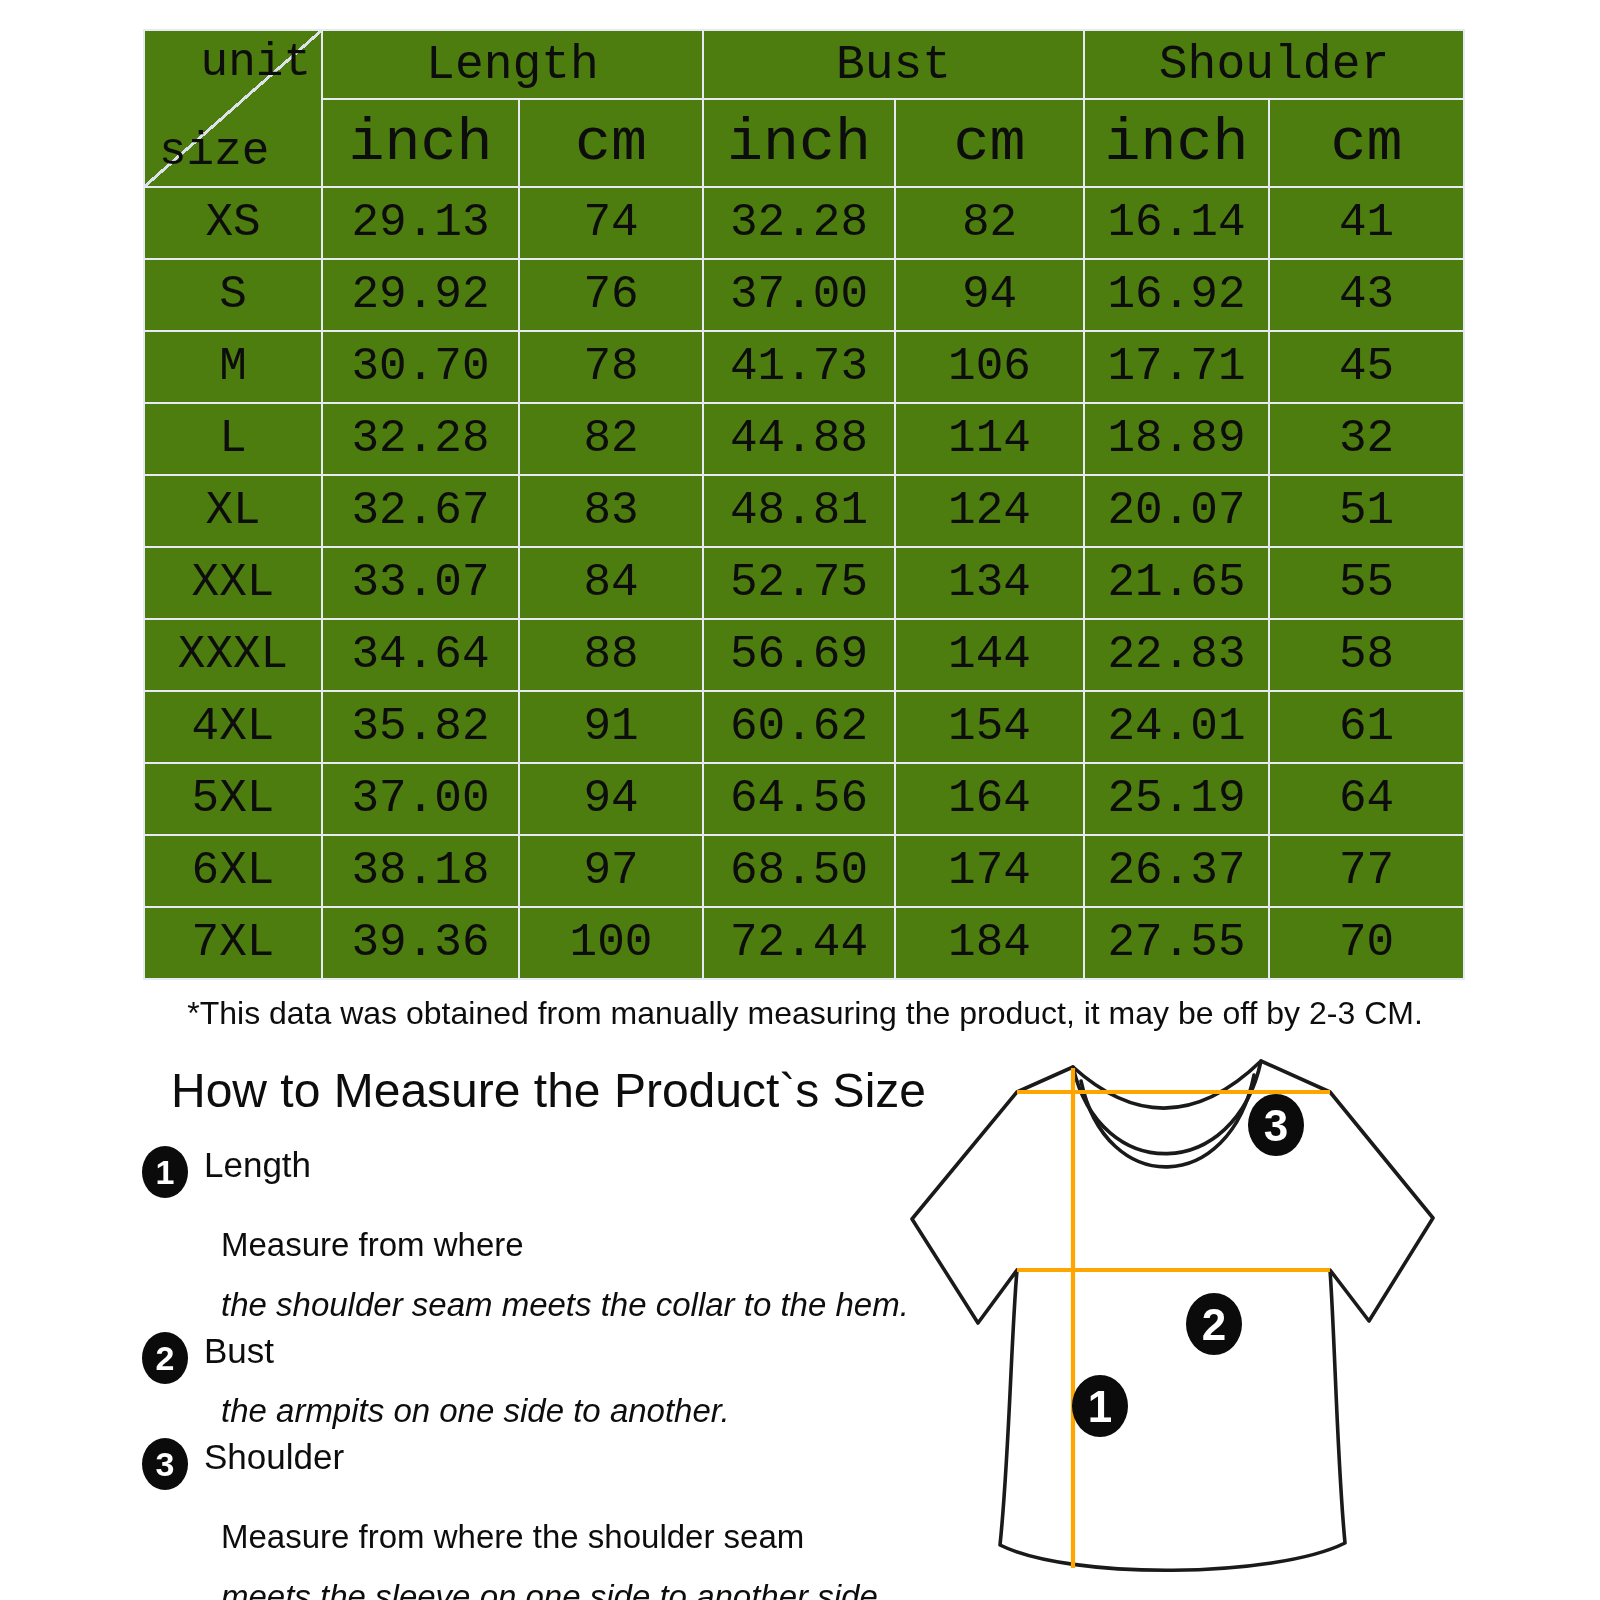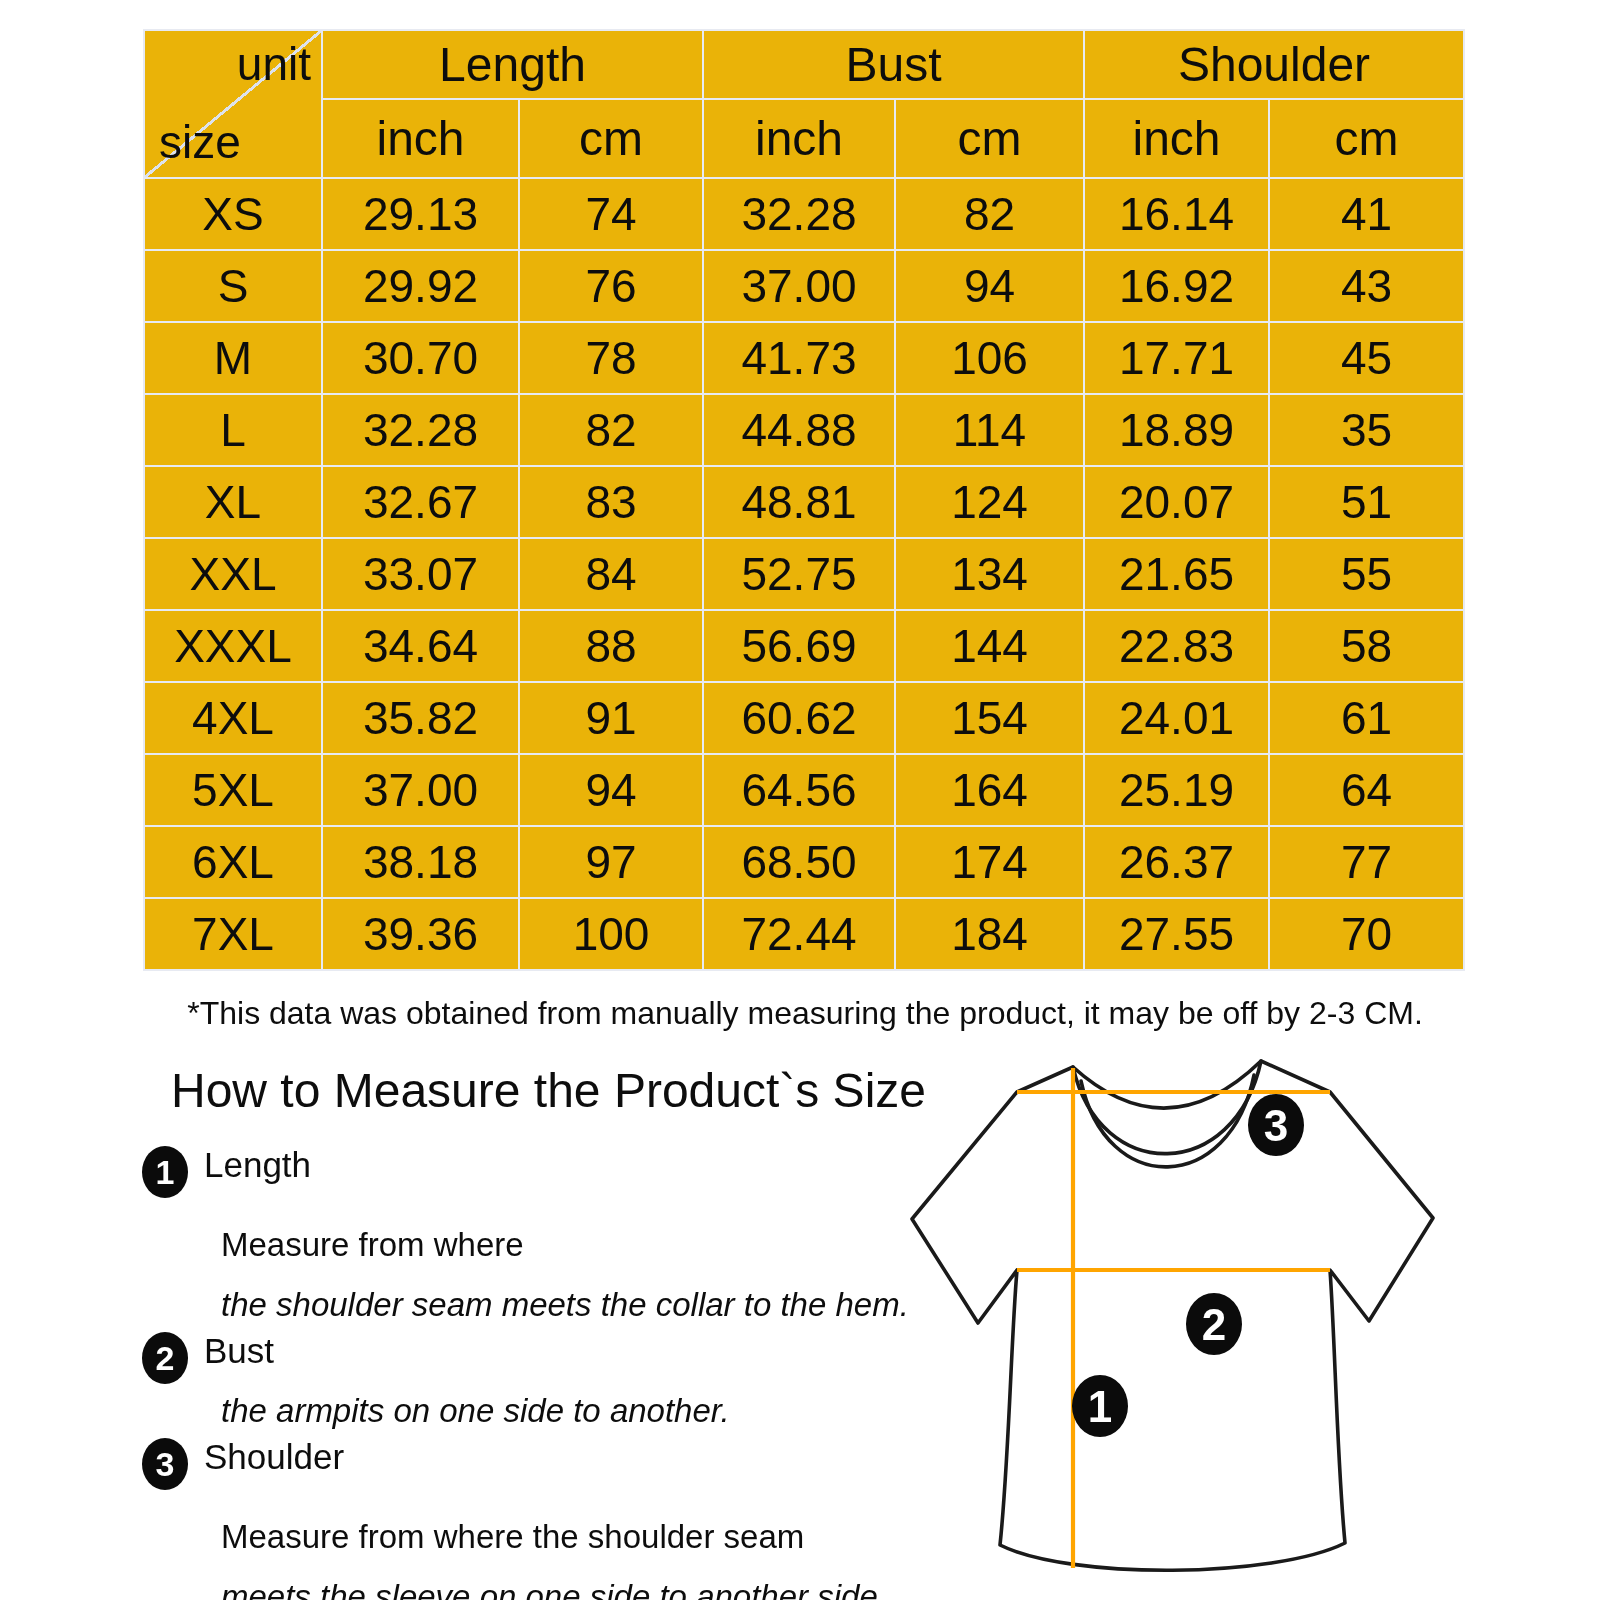--- a/index.html
+++ b/index.html
@@ -5,28 +5,28 @@
   * { margin:0; padding:0; box-sizing:border-box; }
   html,body { background:#ffffff; }
   body {
     width:1600px; height:1600px; position:relative; overflow:hidden;
     font-family:"Liberation Sans", sans-serif; color:#0d0d0d;
   }
 
   
   table.size-chart {
     position:absolute; left:143px; top:29px; width:1320px;
-    border-collapse:collapse; table-layout:fixed; background:#eab308;
+    border-collapse:collapse; table-layout:fixed; background:#4d7c0f;font-family:Liberation Mono, monospace;
   }
   table.size-chart td, table.size-chart th {
     border:2px solid #e7eaf2; text-align:center; vertical-align:middle;
     font-weight:400; color:#0d0d0d; padding:0;
   }
   th.group-th { height:69px; font-size:48px; }
-  td.unit-th  { height:79px; font-size:48px; }
+  td.unit-th  { height:88px; font-size:60px; }
   tbody td    { height:72px; font-size:46px; }
 
   th.corner-cell {
     position:relative; height:141px;
     background-image:linear-gradient(to bottom right,
       transparent calc(50% - 1.5px), #dde2ec calc(50% - 1.5px),
       #dde2ec calc(50% + 1.5px), transparent calc(50% + 1.5px));
   }
   .corner-unit { position:absolute; top:6px; right:10px; font-size:46px; }
   .corner-size { position:absolute; bottom:8px; left:14px; font-size:46px; }
@@ -125,21 +125,21 @@
         <td>17.71</td>
         <td>45</td>
       </tr>
       <tr>
         <td>L</td>
         <td>32.28</td>
         <td>82</td>
         <td>44.88</td>
         <td>114</td>
         <td>18.89</td>
-        <td>35</td>
+        <td>32</td>
       </tr>
       <tr>
         <td>XL</td>
         <td>32.67</td>
         <td>83</td>
         <td>48.81</td>
         <td>124</td>
         <td>20.07</td>
         <td>51</td>
       </tr>

